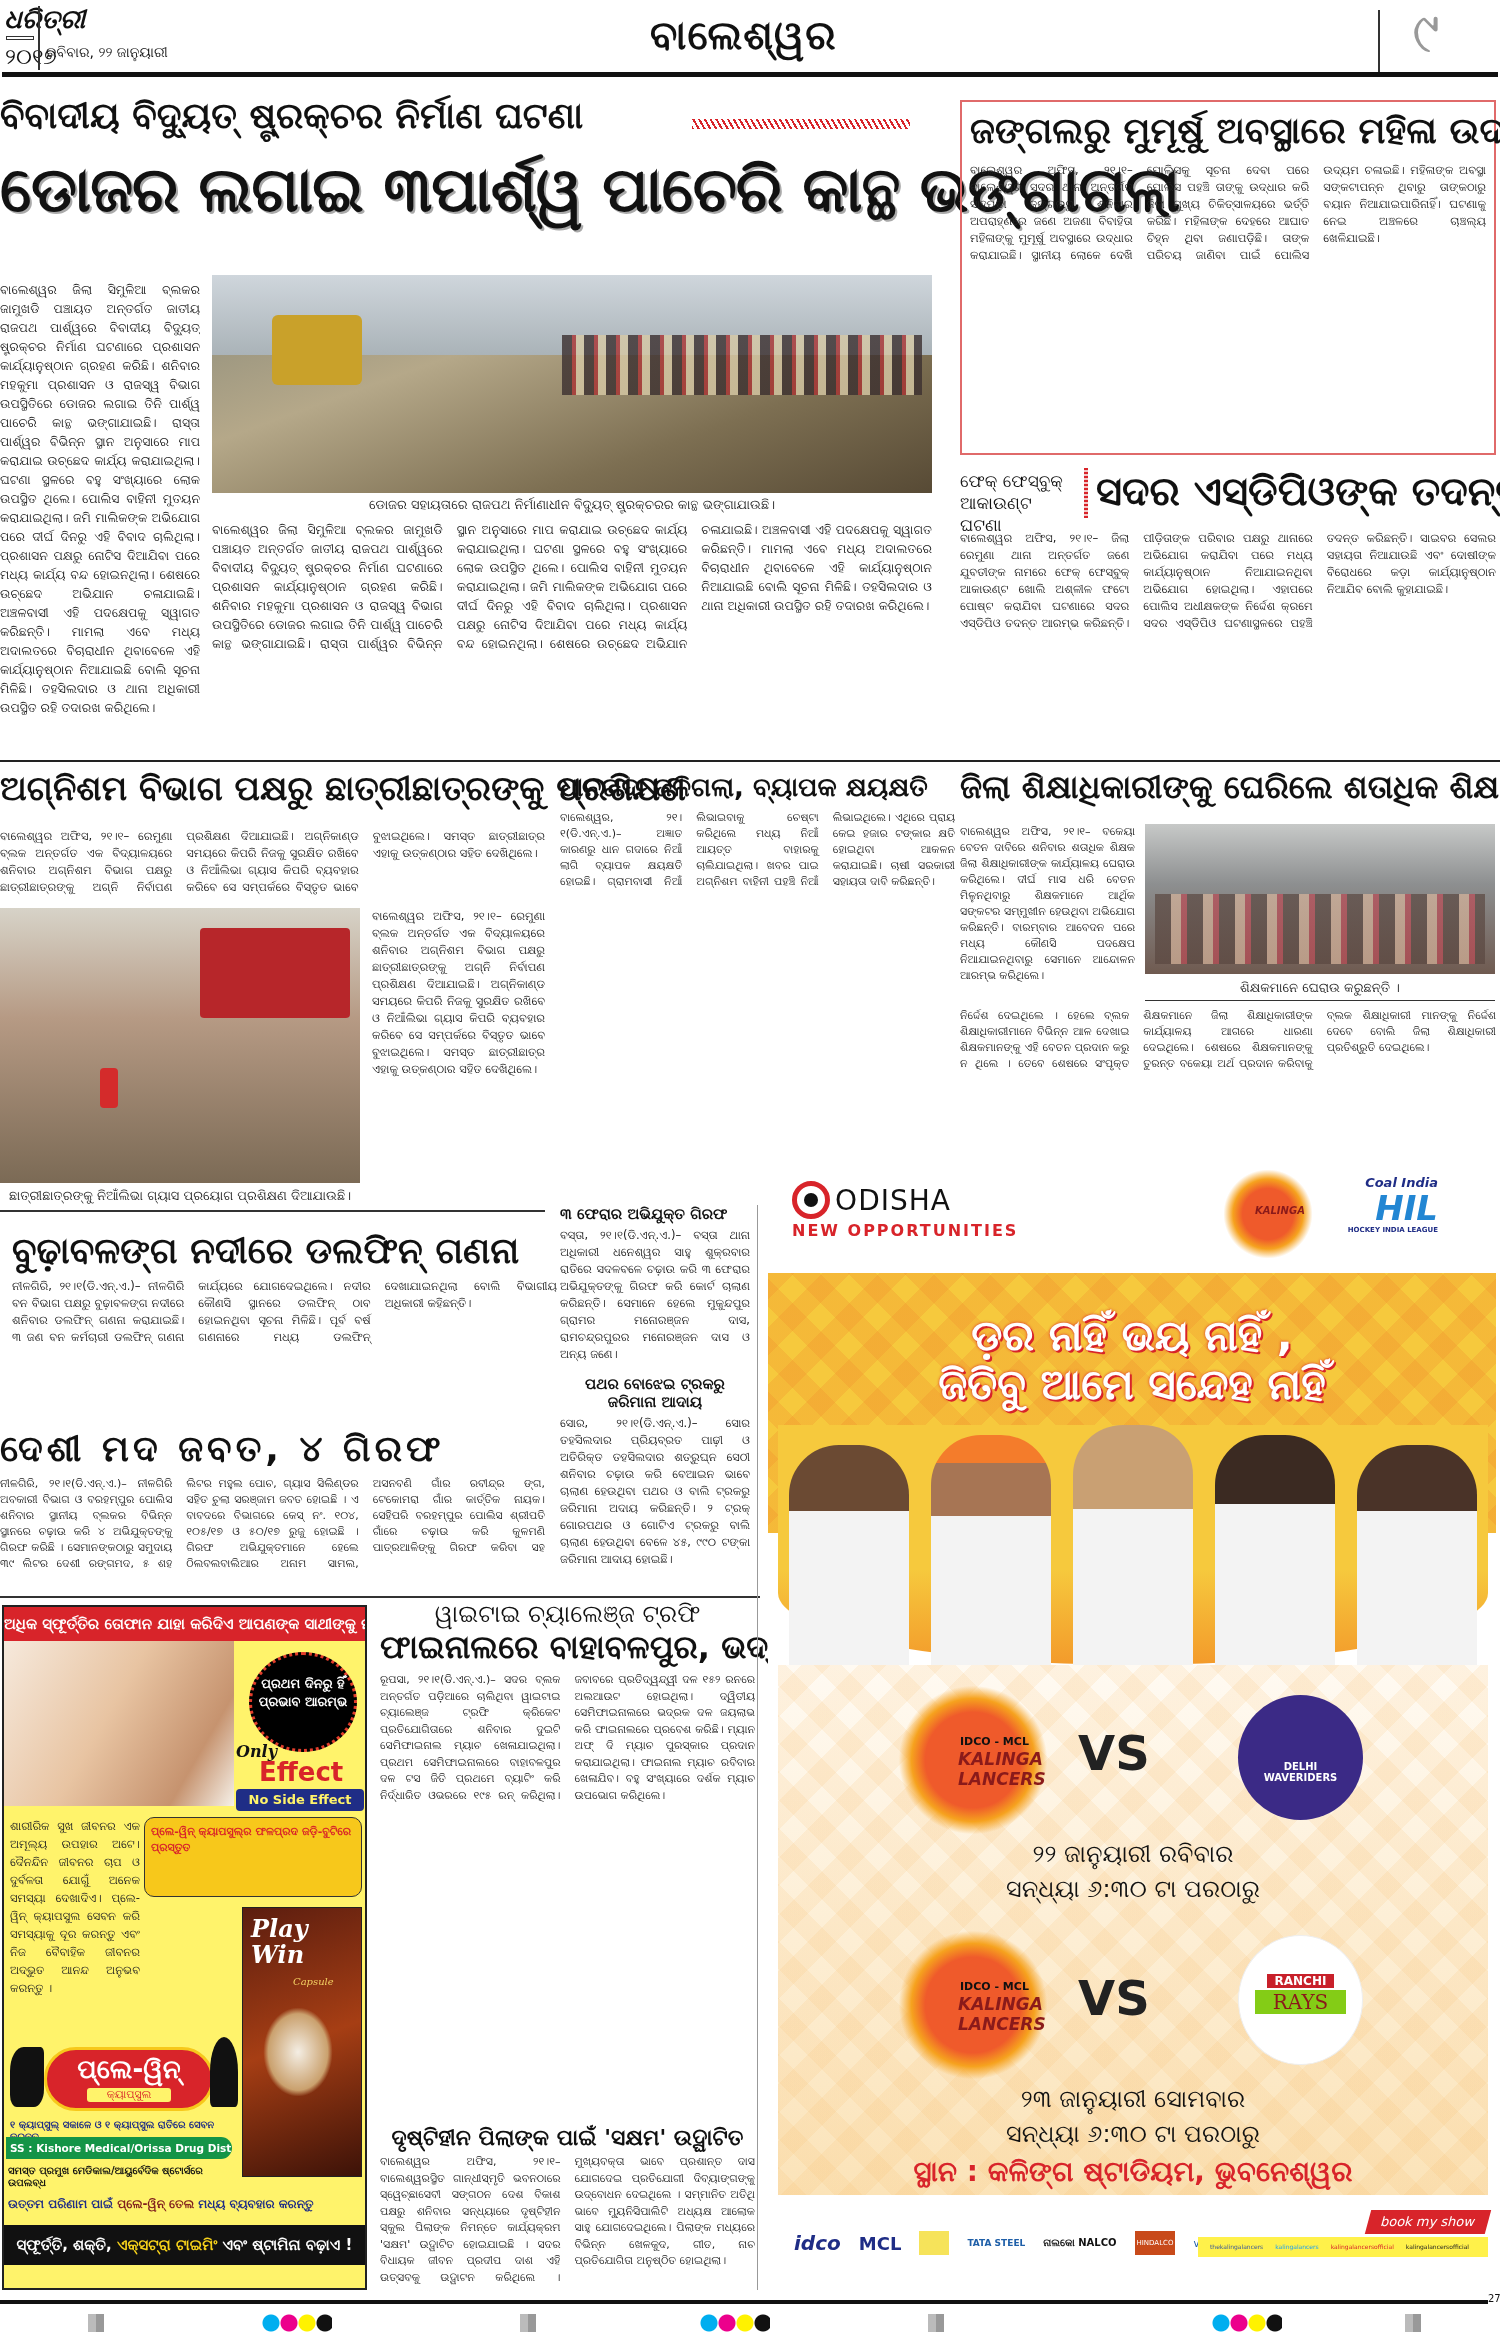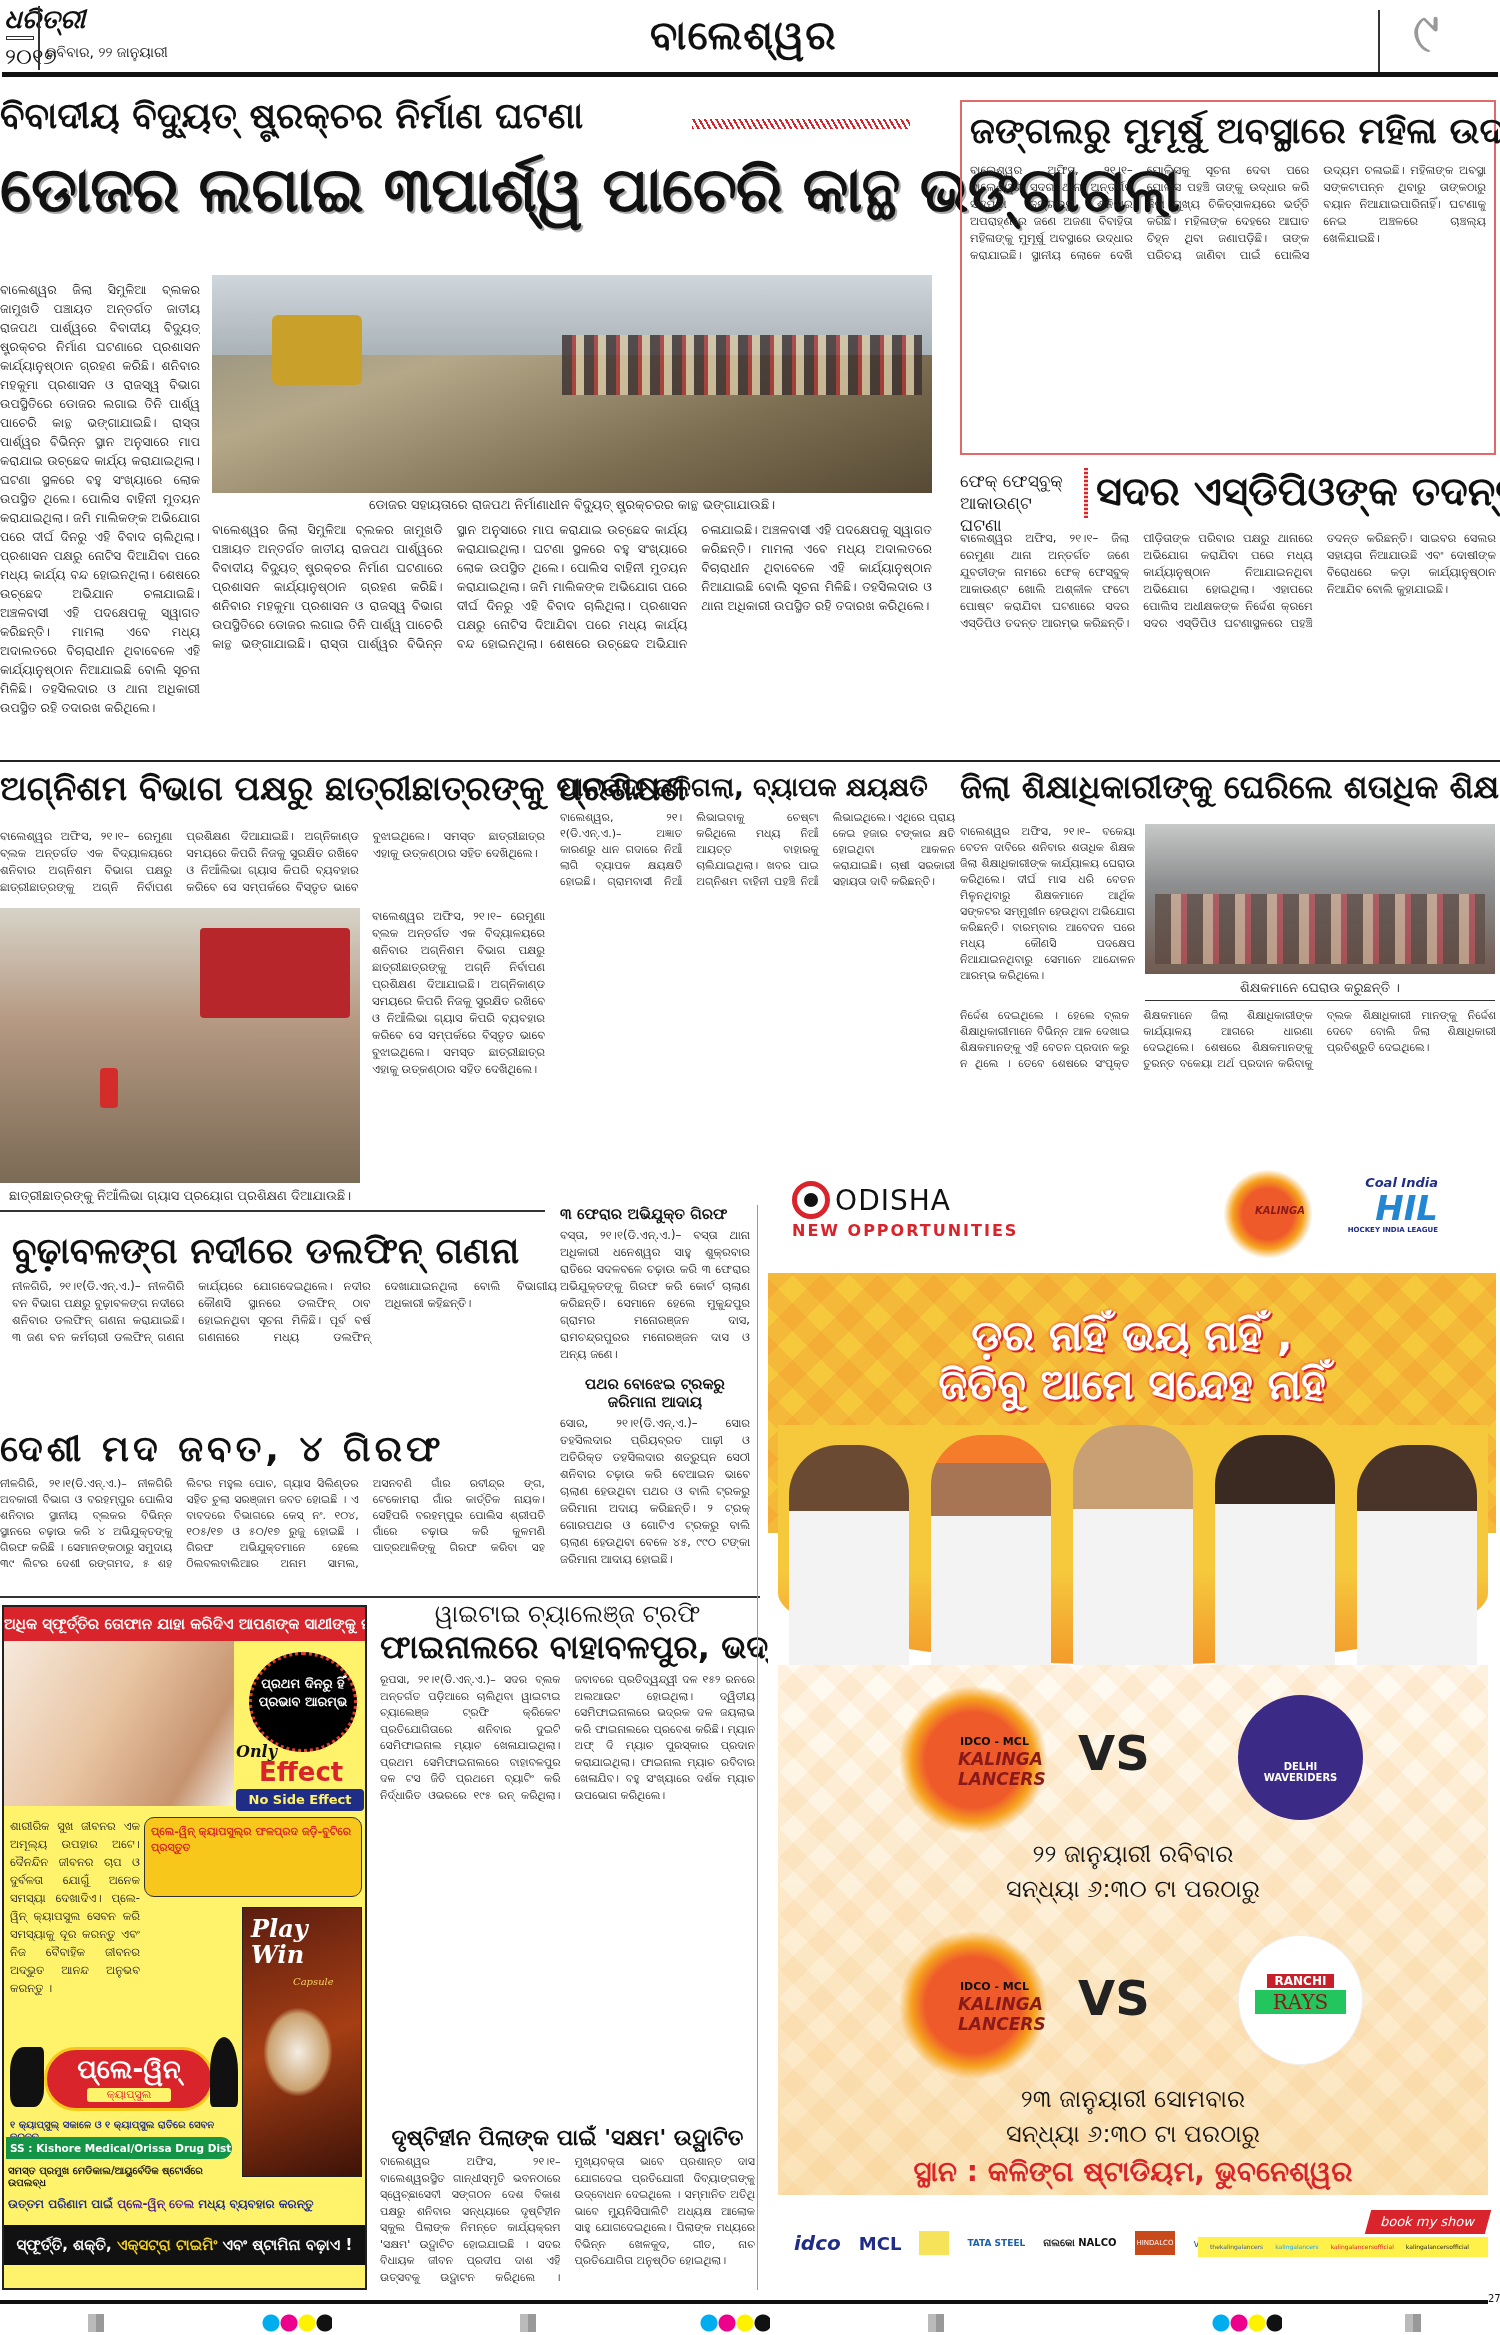--- a/index.html
+++ b/index.html
@@ -123,21 +123,21 @@
   <div class="abs" style="left:40px;top:440px;width:170px;height:64px;background:#d8242a;border:3px solid #f7c81b;border-radius:40px;text-align:center;color:#fff;">
     <div style="font-size:26px;font-weight:bold;line-height:38px;">ପ୍ଲେ-ୱିନ୍</div>
     <div style="font-size:11px;line-height:14px;background:#fff36b;color:#d8242a;margin:0 40px;border-radius:3px;">କ୍ୟାପ୍ସୁଲ</div>
   </div>
   <div class="abs" style="left:6px;top:440px;width:34px;height:60px;background:#111;border-radius:40% 10% 30% 20%;"></div>
   <div class="abs" style="left:206px;top:430px;width:28px;height:70px;background:#111;border-radius:50% 50% 10% 10%;"></div>
   <div class="abs" style="left:6px;top:512px;width:230px;font-size:10px;color:#1f2d86;font-weight:bold;">୧ କ୍ୟାପ୍ସୁଲ୍ ସକାଳେ ଓ ୧ କ୍ୟାପ୍ସୁଲ ରାତିରେ ସେବନ କରନ୍ତୁ</div>
   <div class="abs" style="left:2px;top:530px;width:226px;height:22px;background:#149447;border-radius:0 12px 12px 0;color:#fff;font-size:10.5px;font-weight:bold;line-height:22px;padding-left:4px;white-space:nowrap;overflow:hidden;"><span>SS : Kishore Medical/Orissa Drug Distributors</span></div>
   <div class="abs" style="left:4px;top:558px;width:235px;font-size:10px;font-weight:bold;color:#111;">ସମସ୍ତ ପ୍ରମୁଖ ମେଡିକାଲ/ଆୟୁର୍ବେଦିକ ଷ୍ଟୋର୍ସରେ ଉପଲବ୍ଧ</div>
   <div class="abs" style="left:4px;top:590px;width:355px;font-size:12px;font-weight:bold;color:#1f2d86;white-space:nowrap;">
-    <span>ଉତ୍ତମ ପରିଣାମ ପାଇଁ </span><span style="color:#4c1d95;">ପ୍ଲେ-ୱିନ୍ ତେଲ</span><span> ମଧ୍ୟ ବ୍ୟବହାର କରନ୍ତୁ</span>
+    <span>ଉତ୍ତମ ପରିଣାମ ପାଇଁ </span><span style="color:#7f1d1d;">ପ୍ଲେ-ୱିନ୍ ତେଲ</span><span> ମଧ୍ୟ ବ୍ୟବହାର କରନ୍ତୁ</span>
   </div>
   <div class="abs" style="left:0;top:618px;width:361px;height:40px;background:#111;color:#fff;font-size:15px;font-weight:bold;line-height:40px;text-align:center;white-space:nowrap;overflow:hidden;">
     <span>ସ୍ଫୂର୍ତ୍ତି, ଶକ୍ତି, </span><span style="color:#f7d21b;">ଏକ୍ସଟ୍ରା ଟାଇମିଂ</span><span> ଏବଂ ଷ୍ଟାମିନା ବଢ଼ାଏ !</span>
   </div>
 </div>
 
 <div class="abs" style="left:380px;top:1600px;width:375px;height:545px;">
   <div style="font-size:24px;text-align:center;">ୱାଇଟାଇ ଚ୍ୟାଲେଞ୍ଜ ଟ୍ରଫି</div>
   <div style="font-size:32px;font-weight:bold;text-align:center;white-space:nowrap;">ଫାଇନାଲରେ ବାହାବଳପୁର, ଭଦ୍ରକ</div>
   <div class="bodytext cols2" style="margin-top:6px;height:455px;overflow:hidden;font-size:11px;line-height:16.5px;">ରୂପସା, ୨୧।୧(ଡି.ଏନ୍.ଏ.)– ସଦର ବ୍ଲକ ଅନ୍ତର୍ଗତ ପଡ଼ିଆରେ ଚାଲିଥିବା ୱାଇଟାଇ ଚ୍ୟାଲେଞ୍ଜ ଟ୍ରଫି କ୍ରିକେଟ ପ୍ରତିଯୋଗିତାରେ ଶନିବାର ଦୁଇଟି ସେମିଫାଇନାଲ ମ୍ୟାଚ ଖେଳାଯାଇଥିଲା। ପ୍ରଥମ ସେମିଫାଇନାଲରେ ବାହାବଳପୁର ଦଳ ଟସ ଜିତି ପ୍ରଥମେ ବ୍ୟାଟିଂ କରି ନିର୍ଦ୍ଧାରିତ ଓଭରରେ ୧୯୫ ରନ୍ କରିଥିଲା। ଜବାବରେ ପ୍ରତିଦ୍ୱନ୍ଦ୍ୱୀ ଦଳ ୧୫୨ ରନରେ ଅଲଆଉଟ ହୋଇଥିଲା। ଦ୍ୱିତୀୟ ସେମିଫାଇନାଲରେ ଭଦ୍ରକ ଦଳ ଜୟଲାଭ କରି ଫାଇନାଲରେ ପ୍ରବେଶ କରିଛି। ମ୍ୟାନ ଅଫ୍ ଦି ମ୍ୟାଚ ପୁରସ୍କାର ପ୍ରଦାନ କରାଯାଇଥିଲା। ଫାଇନାଲ ମ୍ୟାଚ ରବିବାର ଖେଳାଯିବ। ବହୁ ସଂଖ୍ୟାରେ ଦର୍ଶକ ମ୍ୟାଚ ଉପଭୋଗ କରିଥିଲେ।</div>
@@ -193,21 +193,21 @@
     <div class="abs" style="left:0;top:210px;width:710px;text-align:center;font-size:24px;">ସନ୍ଧ୍ୟା ୬:୩୦ ଟା ପରଠାରୁ</div>
 
     <div class="abs" style="left:120px;top:265px;width:150px;height:150px;border-radius:50%;background:radial-gradient(#ef5a2b 45%,#f6a21e 58%,transparent 70%);">
       <div style="position:absolute;left:62px;top:50px;font-size:11px;font-weight:bold;">IDCO - MCL</div>
       <div style="position:absolute;left:60px;top:64px;font-size:17px;font-weight:900;font-style:italic;color:#8a1a1a;">KALINGA</div>
       <div style="position:absolute;left:60px;top:84px;font-size:17px;font-weight:900;font-style:italic;color:#8a1a1a;">LANCERS</div>
     </div>
     <div class="abs" style="left:300px;top:305px;font-size:48px;font-weight:900;color:#222;">VS</div>
     <div class="abs" style="left:460px;top:270px;width:125px;height:130px;border-radius:50%;background:#fff;border:1px solid #eee;text-align:center;padding-top:38px;">
       <div style="font-size:12px;font-weight:bold;color:#fff;background:#c8202a;margin:0 28px;">RANCHI</div>
-      <div class="serif" style="font-size:20px;color:#8a1a1a;background:#22c55e;margin:2px 16px;">RAYS</div>
+      <div class="serif" style="font-size:20px;color:#8a1a1a;background:#84cc16;margin:2px 16px;">RAYS</div>
     </div>
     <div class="abs" style="left:0;top:420px;width:710px;text-align:center;font-size:24px;">୨୩ ଜାନୁୟାରୀ ସୋମବାର</div>
     <div class="abs" style="left:0;top:455px;width:710px;text-align:center;font-size:24px;">ସନ୍ଧ୍ୟା ୬:୩୦ ଟା ପରଠାରୁ</div>
     <div class="abs" style="left:0;top:490px;width:710px;text-align:center;font-size:28px;font-weight:bold;color:#d8242a;">ସ୍ଥାନ : କଳିଙ୍ଗ ଷ୍ଟାଡିୟମ, ଭୁବନେଶ୍ୱର</div>
   </div>
 
   <div class="abs" style="left:10px;top:1038px;width:710px;height:80px;display:flex;align-items:center;gap:18px;padding-left:16px;">
     <span style="font-size:20px;font-weight:900;font-style:italic;color:#1f2d86;">idco</span>
     <span style="font-size:18px;font-weight:900;color:#1f2d86;">MCL</span>
     <span style="width:30px;height:24px;background:#f6e35a;display:inline-block;"></span>

